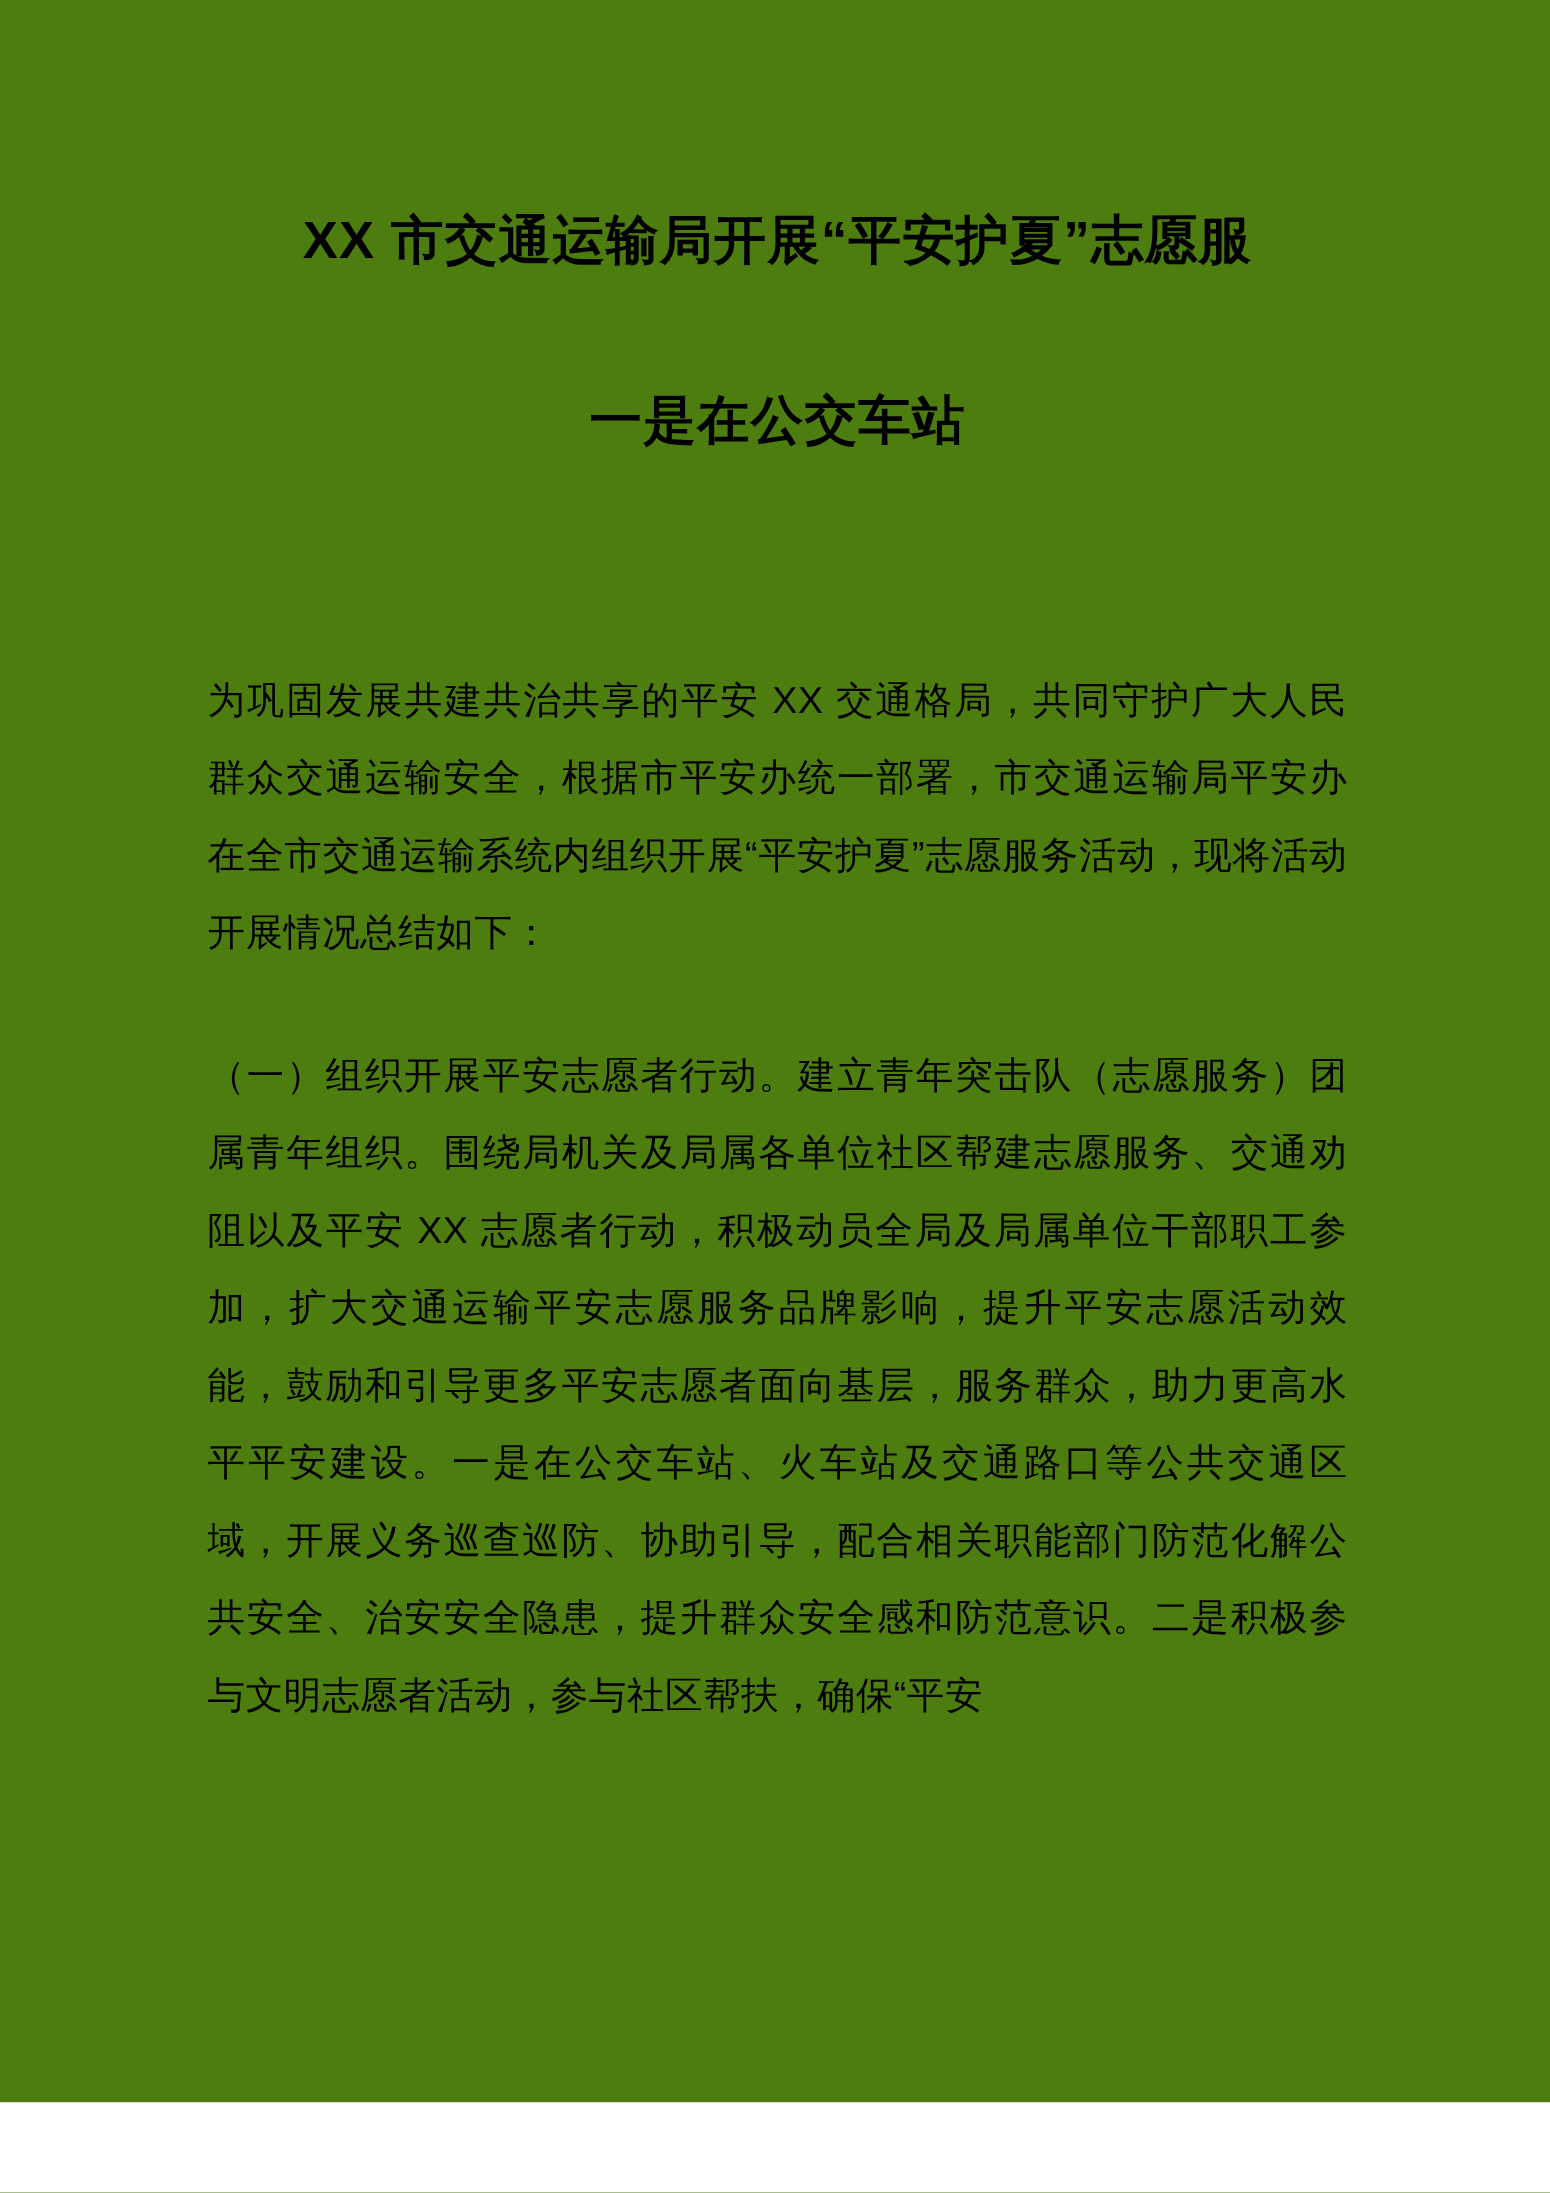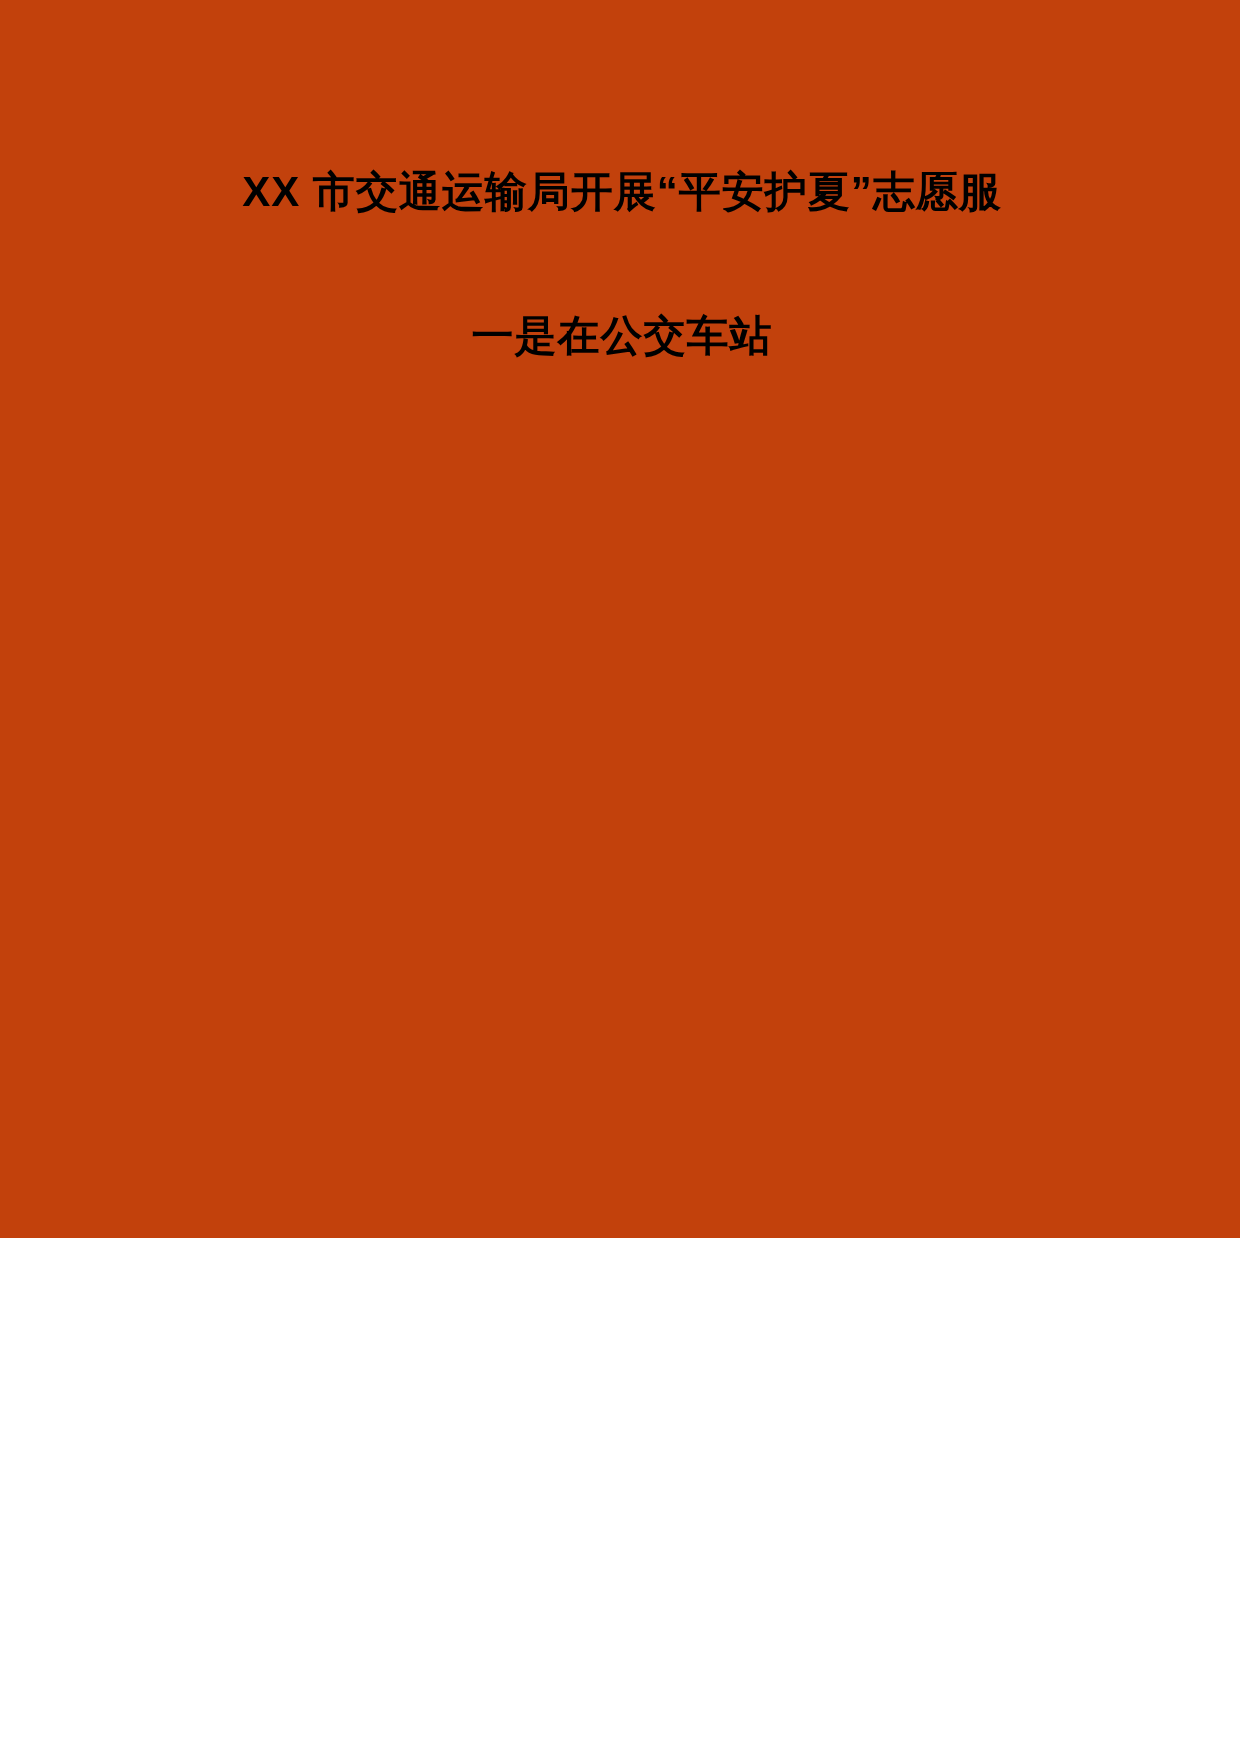--- a/index.html
+++ b/index.html
@@ -3,23 +3,23 @@
 <meta charset="utf-8">
 <style>
   html, body {
     margin: 0;
     padding: 0;
     background: #ffffff;
   }
   .page {
     position: relative;
     width: 1240px;
-    height: 1238px;
+    height: 1682px;
     margin: 0 auto;
-    background: #c2410c;
+    background: #4d7c0f;
     overflow: hidden;
     font-family: "Liberation Sans", sans-serif;
     color: #000000;
     box-sizing: border-box;
   }
   .doc {
     padding: 168px 162px 0 166px;
     box-sizing: border-box;
   }
   .doc-title {
@@ -55,16 +55,18 @@
 
 <div class="page">
   <div class="doc">
 
     <div class="doc-title">
       <div class="title-line-1">XX 市交通运输局开展“平安护夏”志愿服</div>
       <div class="title-line-2">一是在公交车站</div>
     </div>
 
     <div class="doc-body">
+      <p>为巩固发展共建共治共享的平安 XX 交通格局，共同守护广大人民群众交通运输安全，根据市平安办统一部署，市交通运输局平安办在全市交通运输系统内组织开展“平安护夏”志愿服务活动，现将活动开展情况总结如下：</p>
+      <p>（一）组织开展平安志愿者行动。建立青年突击队（志愿服务）团属青年组织。围绕局机关及局属各单位社区帮建志愿服务、交通劝阻以及平安 XX 志愿者行动，积极动员全局及局属单位干部职工参加，扩大交通运输平安志愿服务品牌影响，提升平安志愿活动效能，鼓励和引导更多平安志愿者面向基层，服务群众，助力更高水平平安建设。一是在公交车站、火车站及交通路口等公共交通区域，开展义务巡查巡防、协助引导，配合相关职能部门防范化解公共安全、治安安全隐患，提升群众安全感和防范意识。二是积极参与文明志愿者活动，参与社区帮扶，确保“平安</p>
     </div>
 
   </div>
 </div>
 
 </body></html>

